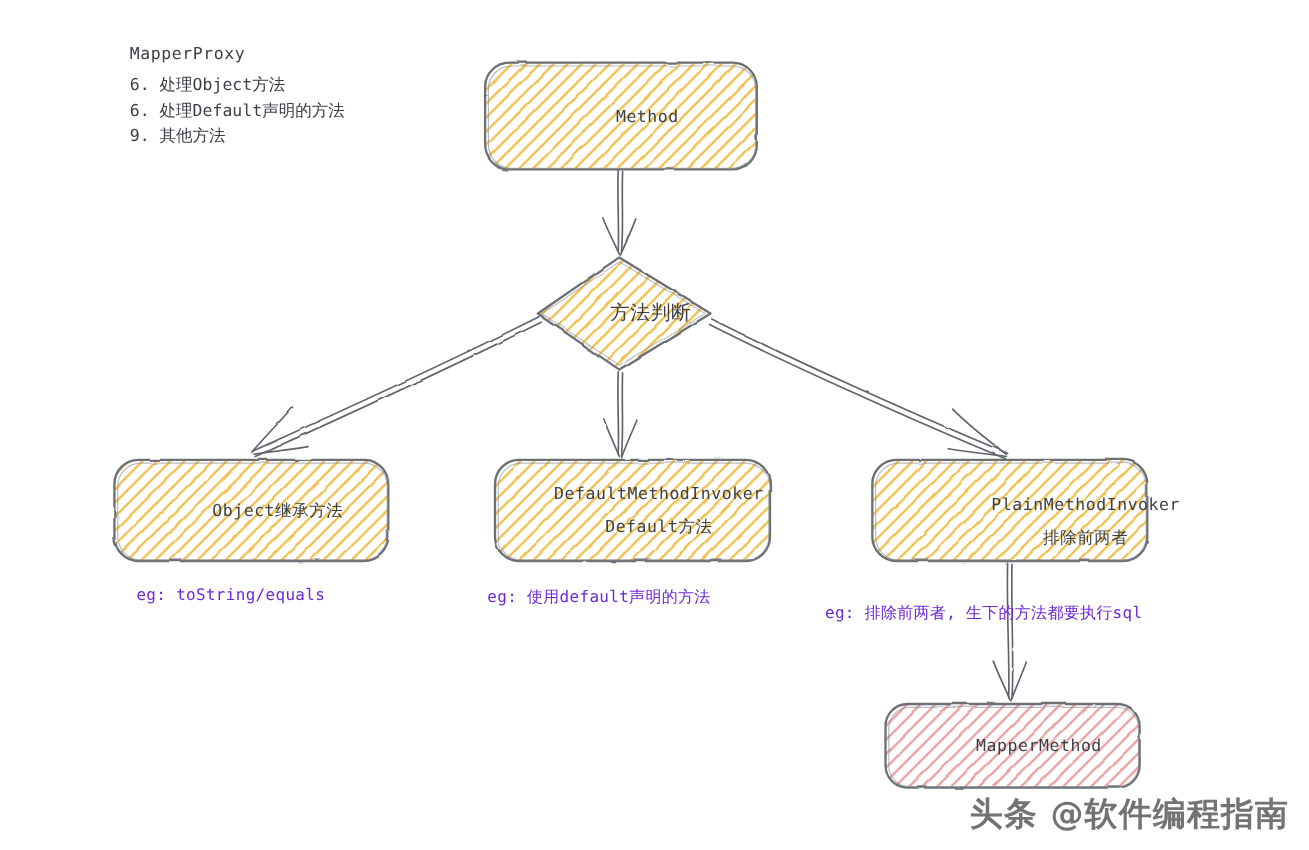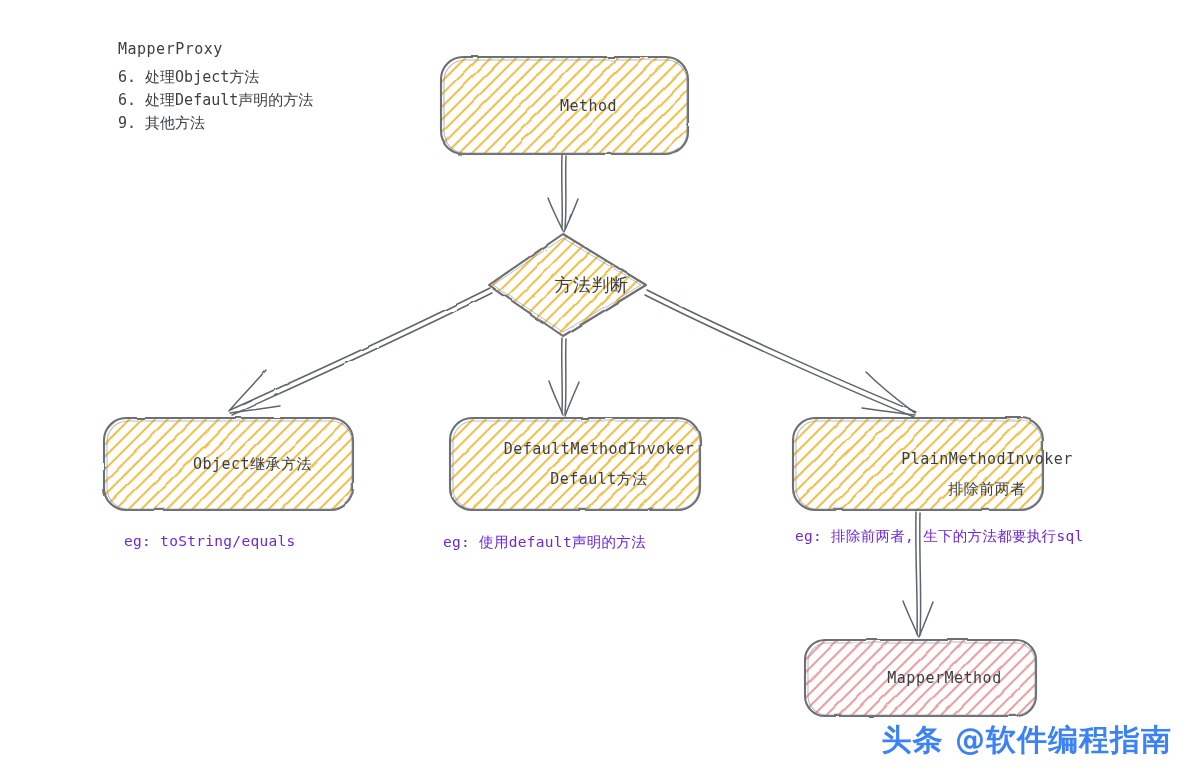--- a/index.html
+++ b/index.html
@@ -70,21 +70,21 @@
   }
 
   
   #watermark {
     position: absolute;
     right: 18px;
     bottom: 12px;
     font-family: "DejaVu Sans", "Liberation Sans", sans-serif;
     font-size: 30px;
     font-weight: 700;
-    color: #3b82f6;
+    color: #737373;
     letter-spacing: 1px;
     white-space: nowrap;
   }
 
   svg.layer {
     position: absolute;
     left: 0;
     top: 0;
     width: 1190px;
     height: 773px;
@@ -224,17 +224,17 @@
   </div>
 
   <div class="node" style="left:805px; top:640px; width:231px; height:76px;">
     <div class="label-wrap">
       <div class="lbl">MapperMethod</div>
     </div>
   </div>
 
   <div class="caption" style="left:124px; top:533px;">eg: toString/equals</div>
   <div class="caption" style="left:443px; top:533px;">eg: 使用default声明的方法</div>
-  <div class="caption" style="left:750px; top:527px;margin-left:45px;">eg: 排除前两者, 生下的方法都要执行sql</div>
+  <div class="caption" style="left:750px; top:548px;">eg: 排除前两者, 生下的方法都要执行sql</div>
 
   <div id="watermark">头条 @软件编程指南</div>
 
 </div>
 
 </body></html>

